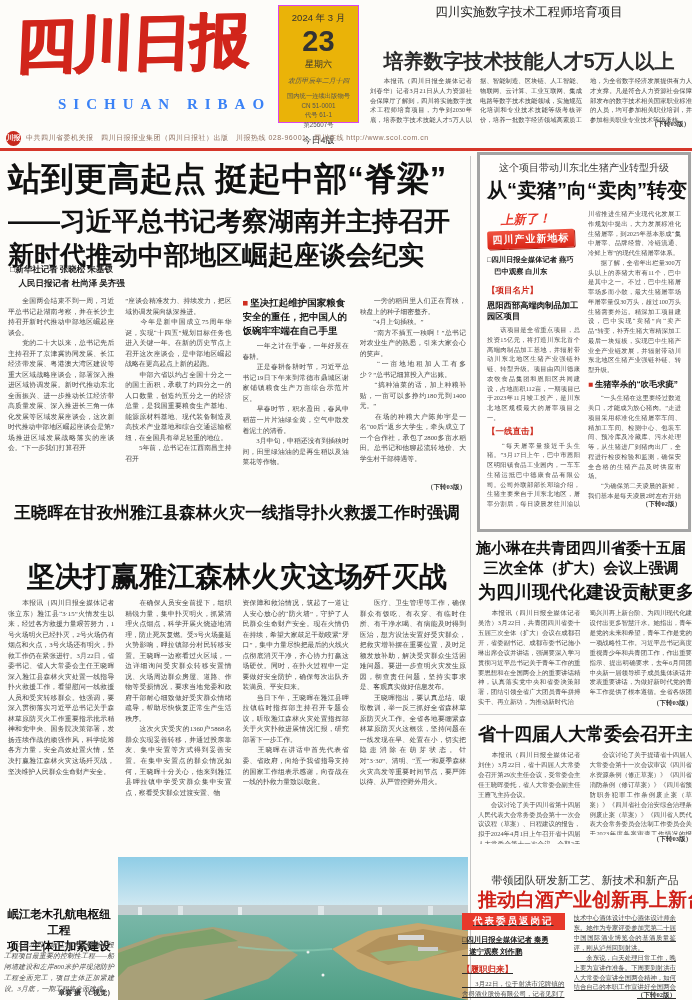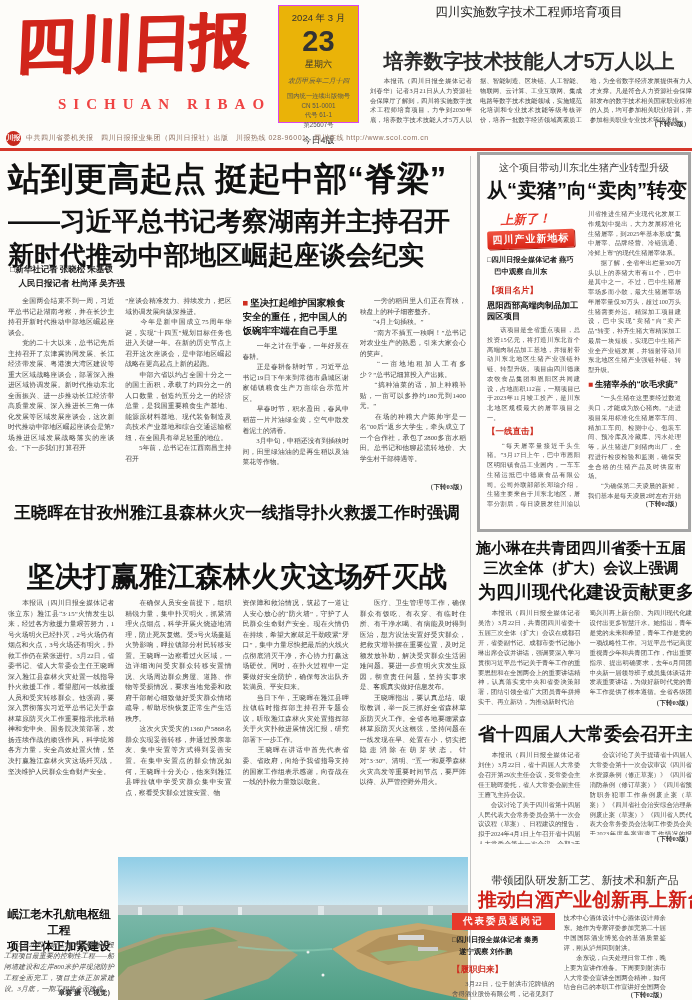--- a/index.html
+++ b/index.html
@@ -17,21 +17,21 @@
 
   
   .mast-title {
     left:16px; top:12px; width:268px; font-size:60px; line-height:1.05;
     color:#d1251b; font-weight:bold; letter-spacing:-2px; white-space:nowrap;
     transform:rotate(-1.5deg) skewX(-4deg);
     text-shadow:1px 1px 0 #d1251b, -1px 0 0 #d1251b;
   }
   .mast-latin {
     left:58px; top:96px; font-size:15px; font-weight:bold; letter-spacing:7px;
-    color:#ef4444;
+    color:#3b82f6;
   }
   .datebox {
     left:278px; top:5px; width:81px; height:118px; border:1px solid #d946ef;
     text-align:center; color:#333; padding-top:6px; background:#eab308;
   }
   .datebox .ym { font-size:9.5px; }
   .datebox .day { font-size:29px; font-weight:bold; line-height:1.15; }
   .datebox .wd { font-size:9px; margin-bottom:5px; }
   .datebox .lunar { font-size:6.8px; font-style:italic; color:#555; margin-bottom:5px; }
   .datebox .tiny { font-size:6.3px; color:#555; line-height:1.5; }
@@ -110,21 +110,21 @@
   .youth-cols { left:478px; top:608px; width:214px; height:100px; display:flex; gap:9px; }
   .twocol .col { flex:1; overflow:hidden; display:flex; flex-direction:column; }
   .smalltext { font-size:6.4px; line-height:1.55; color:#4c4c4c; flex:1 1 auto; overflow:hidden; }
   .hdiv { left:478px; top:714px; width:214px; height:1px; background:#cfcfcf; }
   .npc-h { left:478px; top:722px; width:214px; font-size:18px; font-weight:bold; color:#111; white-space:nowrap; }
   .npc-cols { left:478px; top:750px; width:214px; height:94px; display:flex; gap:9px; }
   .banner { left:478px; top:847px; width:214px; height:21px; background:#cf2018; display:flex; align-items:center; justify-content:center; }
   .banner-text { color:#ffd95e; font-size:13px; font-weight:bold; letter-spacing:1px; }
   .liq-k { left:478px; top:873px; width:214px; font-size:11px; color:#333; }
   .liq-h { left:478px; top:887px; width:214px; font-size:19px; font-weight:bold; color:#cf2018; white-space:nowrap; }
-  .liq-cols { left:452px; top:913px; width:214px; height:87px; display:flex; gap:9px; }
+  .liq-cols { left:462px; top:913px; width:214px; height:87px; display:flex; gap:9px;text-decoration:underline; }
   .liq-badge { background:#e8392b; color:#fff; font-size:9.5px; font-weight:bold; text-align:center; padding:2px 0; letter-spacing:2px; margin-bottom:4px; }
   .liq-byline { font-size:7.3px; font-weight:bold; color:#222; line-height:1.7; margin-bottom:2px; }
 </style>
 </head>
 <body>
 
 <div id="page">
 
   <div class="abs mast-title">四川日报</div>
   <div class="abs mast-latin">SICHUAN RIBAO</div>

